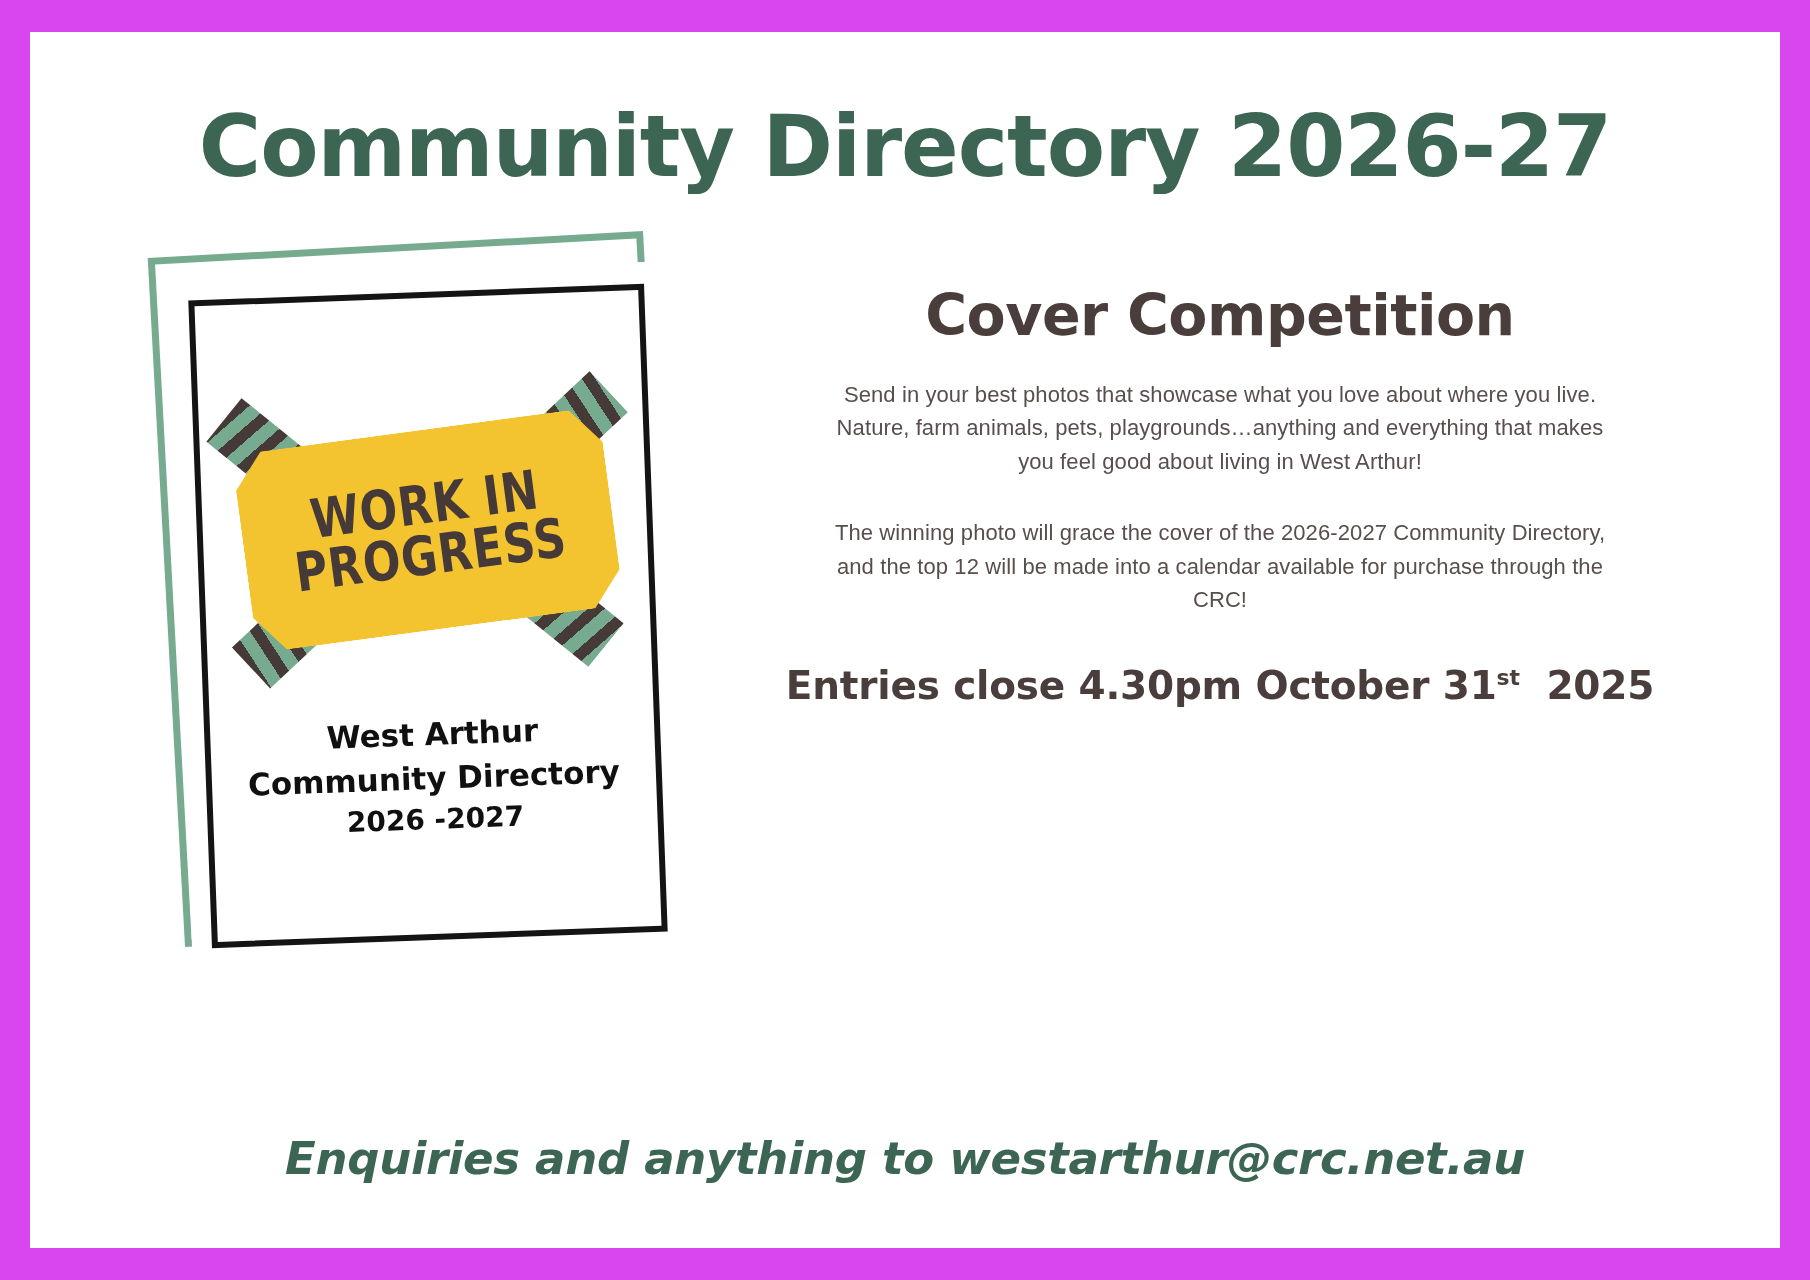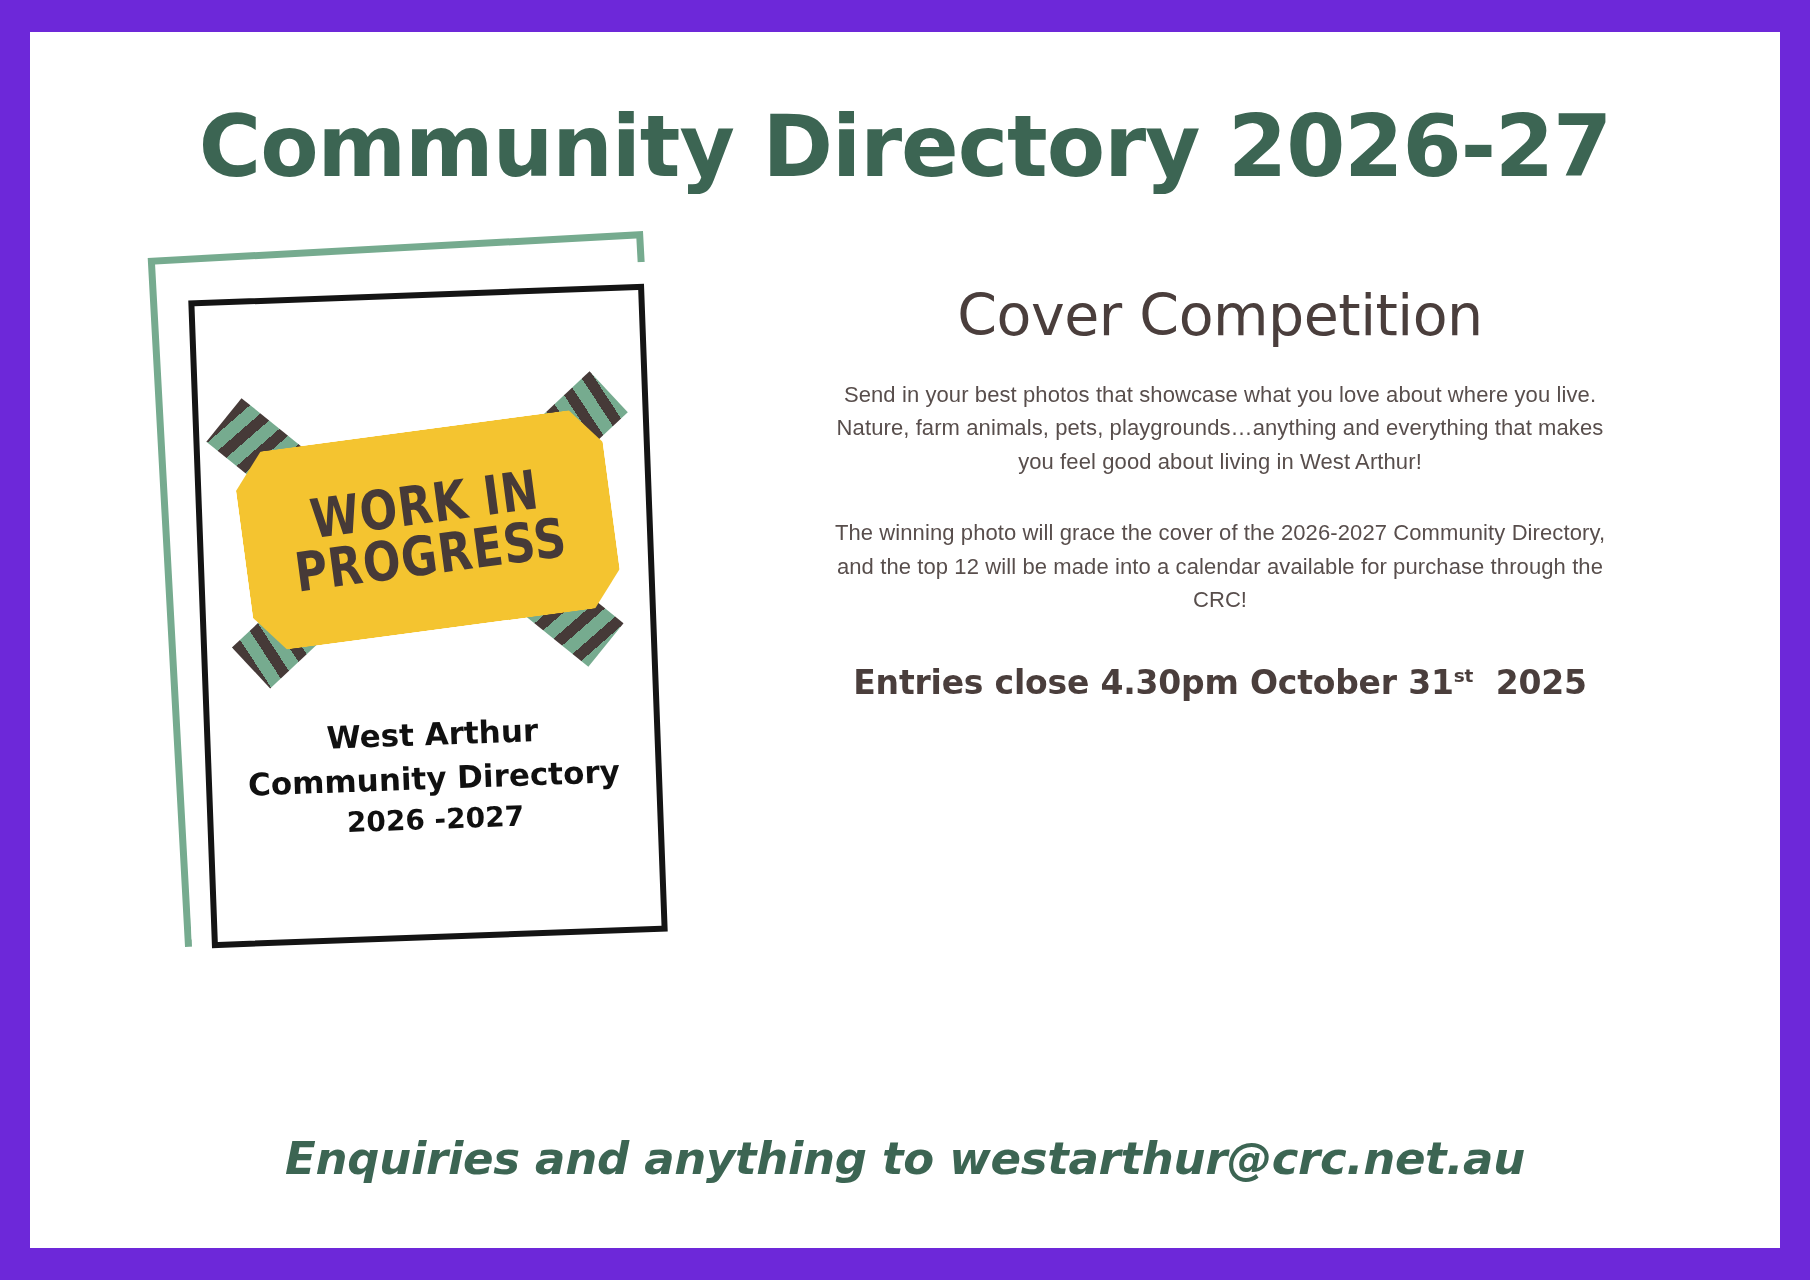--- a/index.html
+++ b/index.html
@@ -11,21 +11,21 @@
     height: 1280px;
     overflow: hidden;
     font-family: "Liberation Sans", sans-serif;
     background: #69a489;
   }
 
   
   #poster {
     position: absolute;
     inset: 0;
-    background: #6d28d9;
+    background: #d946ef;
   }
   #poster-inner {
     position: absolute;
     left: 30px;
     top: 32px;
     width: 1750px;
     height: 1216px;
     background: #ffffff;
   }
 
@@ -164,21 +164,21 @@
   #copy {
     position: absolute;
     left: 690px;
     top: 255px;
     width: 1000px;
     text-align: center;
   }
   #subhead {
     color: #4a3e3c;
     font-family: "DejaVu Sans", sans-serif;
-    font-weight: 400;
+    font-weight: 700;
     font-size: 57px;
     letter-spacing: -0.5px;
     line-height: 1;
     margin-bottom: 34px;
   }
   #tagline {
     color: #4a3e3c;
     font-family: "DejaVu Sans", sans-serif;
     font-weight: 700;
     font-size: 35px;
@@ -196,21 +196,21 @@
     margin: 0 auto 38px auto;
     width: 790px;
     letter-spacing: 0.1px;
   }
   .para.p2 { width: 780px; margin-bottom: 46px; }
 
   #deadline {
     color: #4a3e3c;
     font-family: "DejaVu Sans", sans-serif;
     font-weight: 700;
-    font-size: 33px;
+    font-size: 39px;
     letter-spacing: -0.2px;
     margin-top: 16px;
     white-space: nowrap;
   }
   #deadline sup {
     font-size: 0.56em;
     vertical-align: super;
   }
 
   

